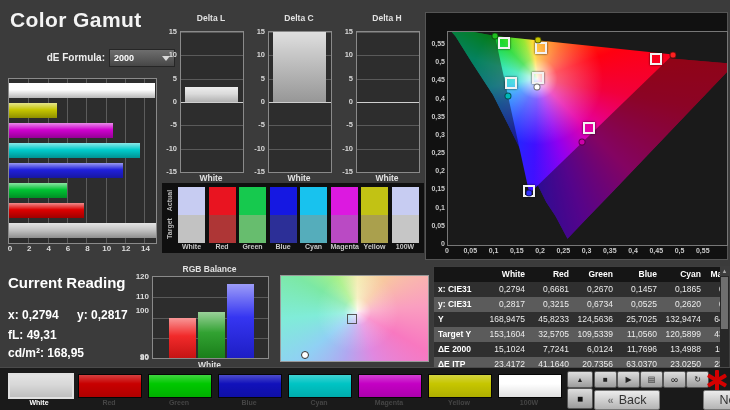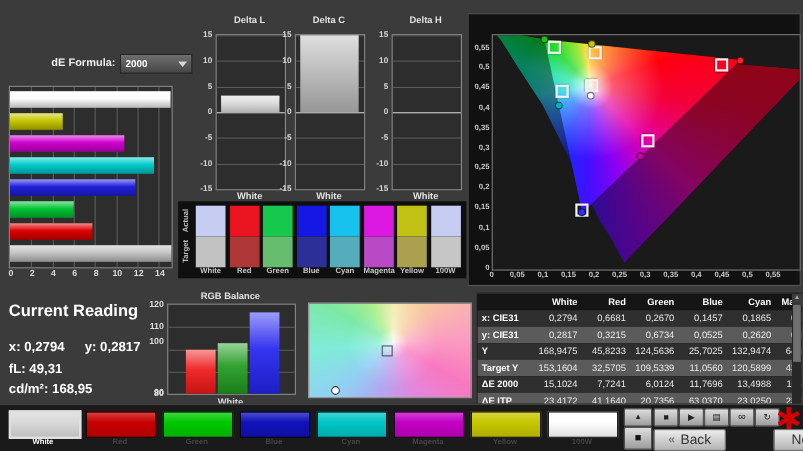--- a/index.html
+++ b/index.html
@@ -98,20 +98,21 @@
     border-radius:2px;display:flex;align-items:center;justify-content:center;gap:5px;cursor:pointer;}
   .nav-text{font-size:12.5px;color:#333;}
   .nav-chev{font-size:11px;color:#777;font-weight:bold;}
   .ast-bar{position:absolute;left:10px;top:1px;width:4px;height:21px;background:#d40000;border-radius:1px;}
 </style>
 </head>
 <body>
 
 <div id="root">
 
+  <div class="abs" id="page-title">Color Gamut</div>
 
   <div class="abs" id="formula-label">dE Formula:</div>
   <div class="abs" id="formula-select">
     <span>2000</span>
     <span class="dd-arrow"></span>
   </div>
 
   <div class="abs" id="deltae-plot">
       <div class="vgrid" style="left: 13.1579%;"></div>
       <div class="vgrid" style="left: 26.3158%;"></div>
@@ -134,21 +135,21 @@
       <span class="xtick" style="left: 13.3421px;">2</span>
       <span class="xtick" style="left: 32.6842px;">4</span>
       <span class="xtick" style="left: 52.0263px;">6</span>
       <span class="xtick" style="left: 71.3684px;">8</span>
       <span class="xtick" style="left: 90.7105px;">10</span>
       <span class="xtick" style="left: 110.053px;">12</span>
       <span class="xtick" style="left: 129.395px;">14</span>
     </div>
 
   <div class="abs" id="delta-row">
-      <div class="dgroup" style="left: 0px; margin-left: 16px;">
+      <div class="dgroup" style="left: 0px;">
         <div class="dtitle">Delta L</div>
         <div class="dplot">
           <div class="hgrid" style="top: 0px;"></div>
           <div class="hgrid" style="top: 23.3333px;"></div>
           <div class="hgrid" style="top: 46.6667px;"></div>
           <div class="hgrid zero" style="top: 70px;"></div>
           <div class="hgrid" style="top: 93.3333px;"></div>
           <div class="hgrid" style="top: 116.667px;"></div>
           <div class="hgrid" style="top: 140px;"></div>
           <div class="vbar" style="top: 55.0667px; height: 14.9333px; background-color: rgb(216, 216, 216);"></div>

